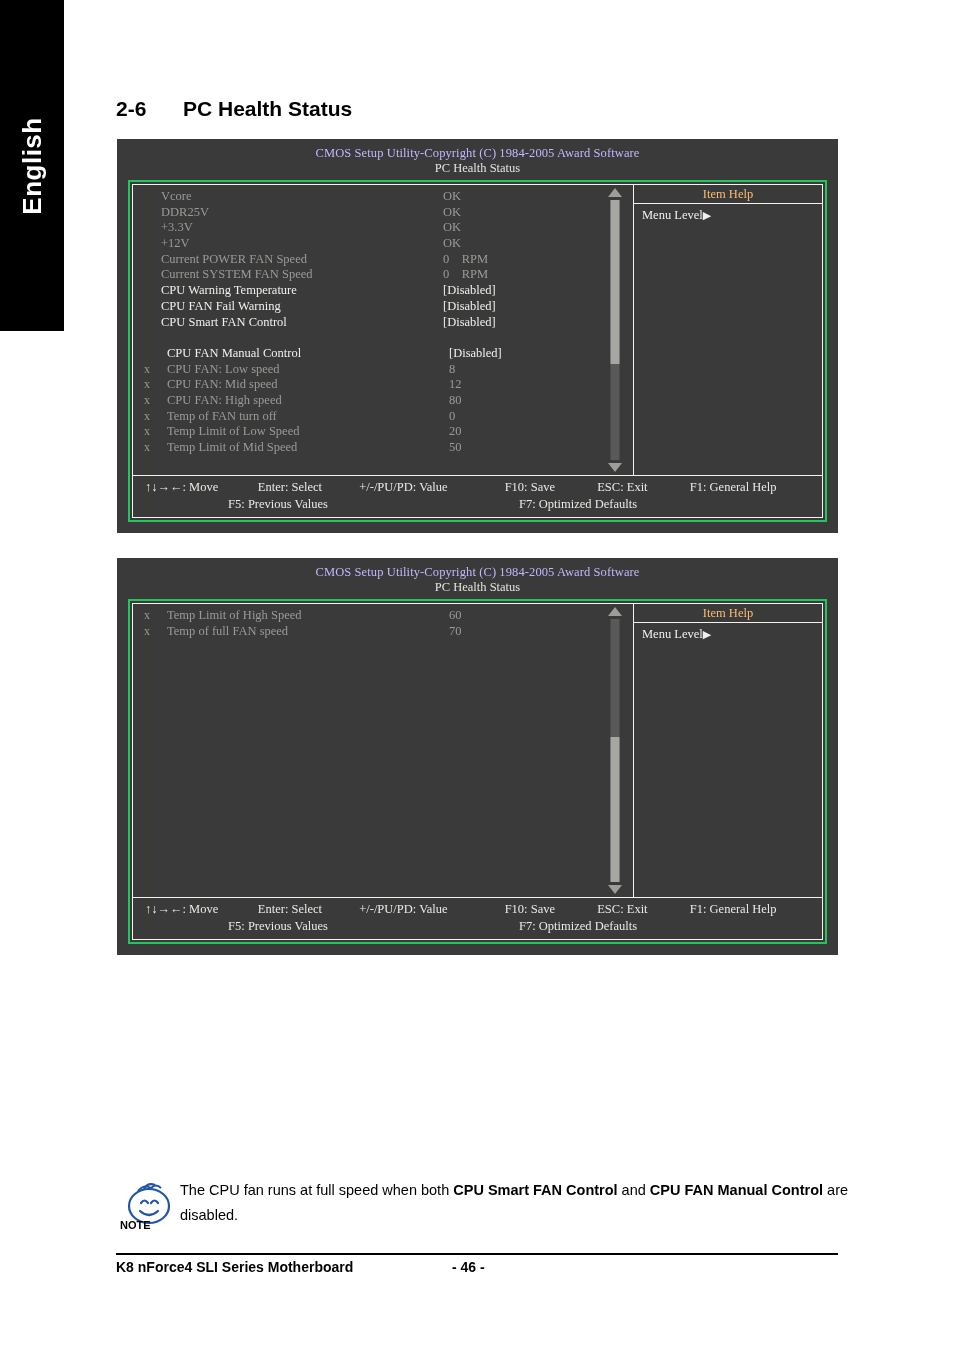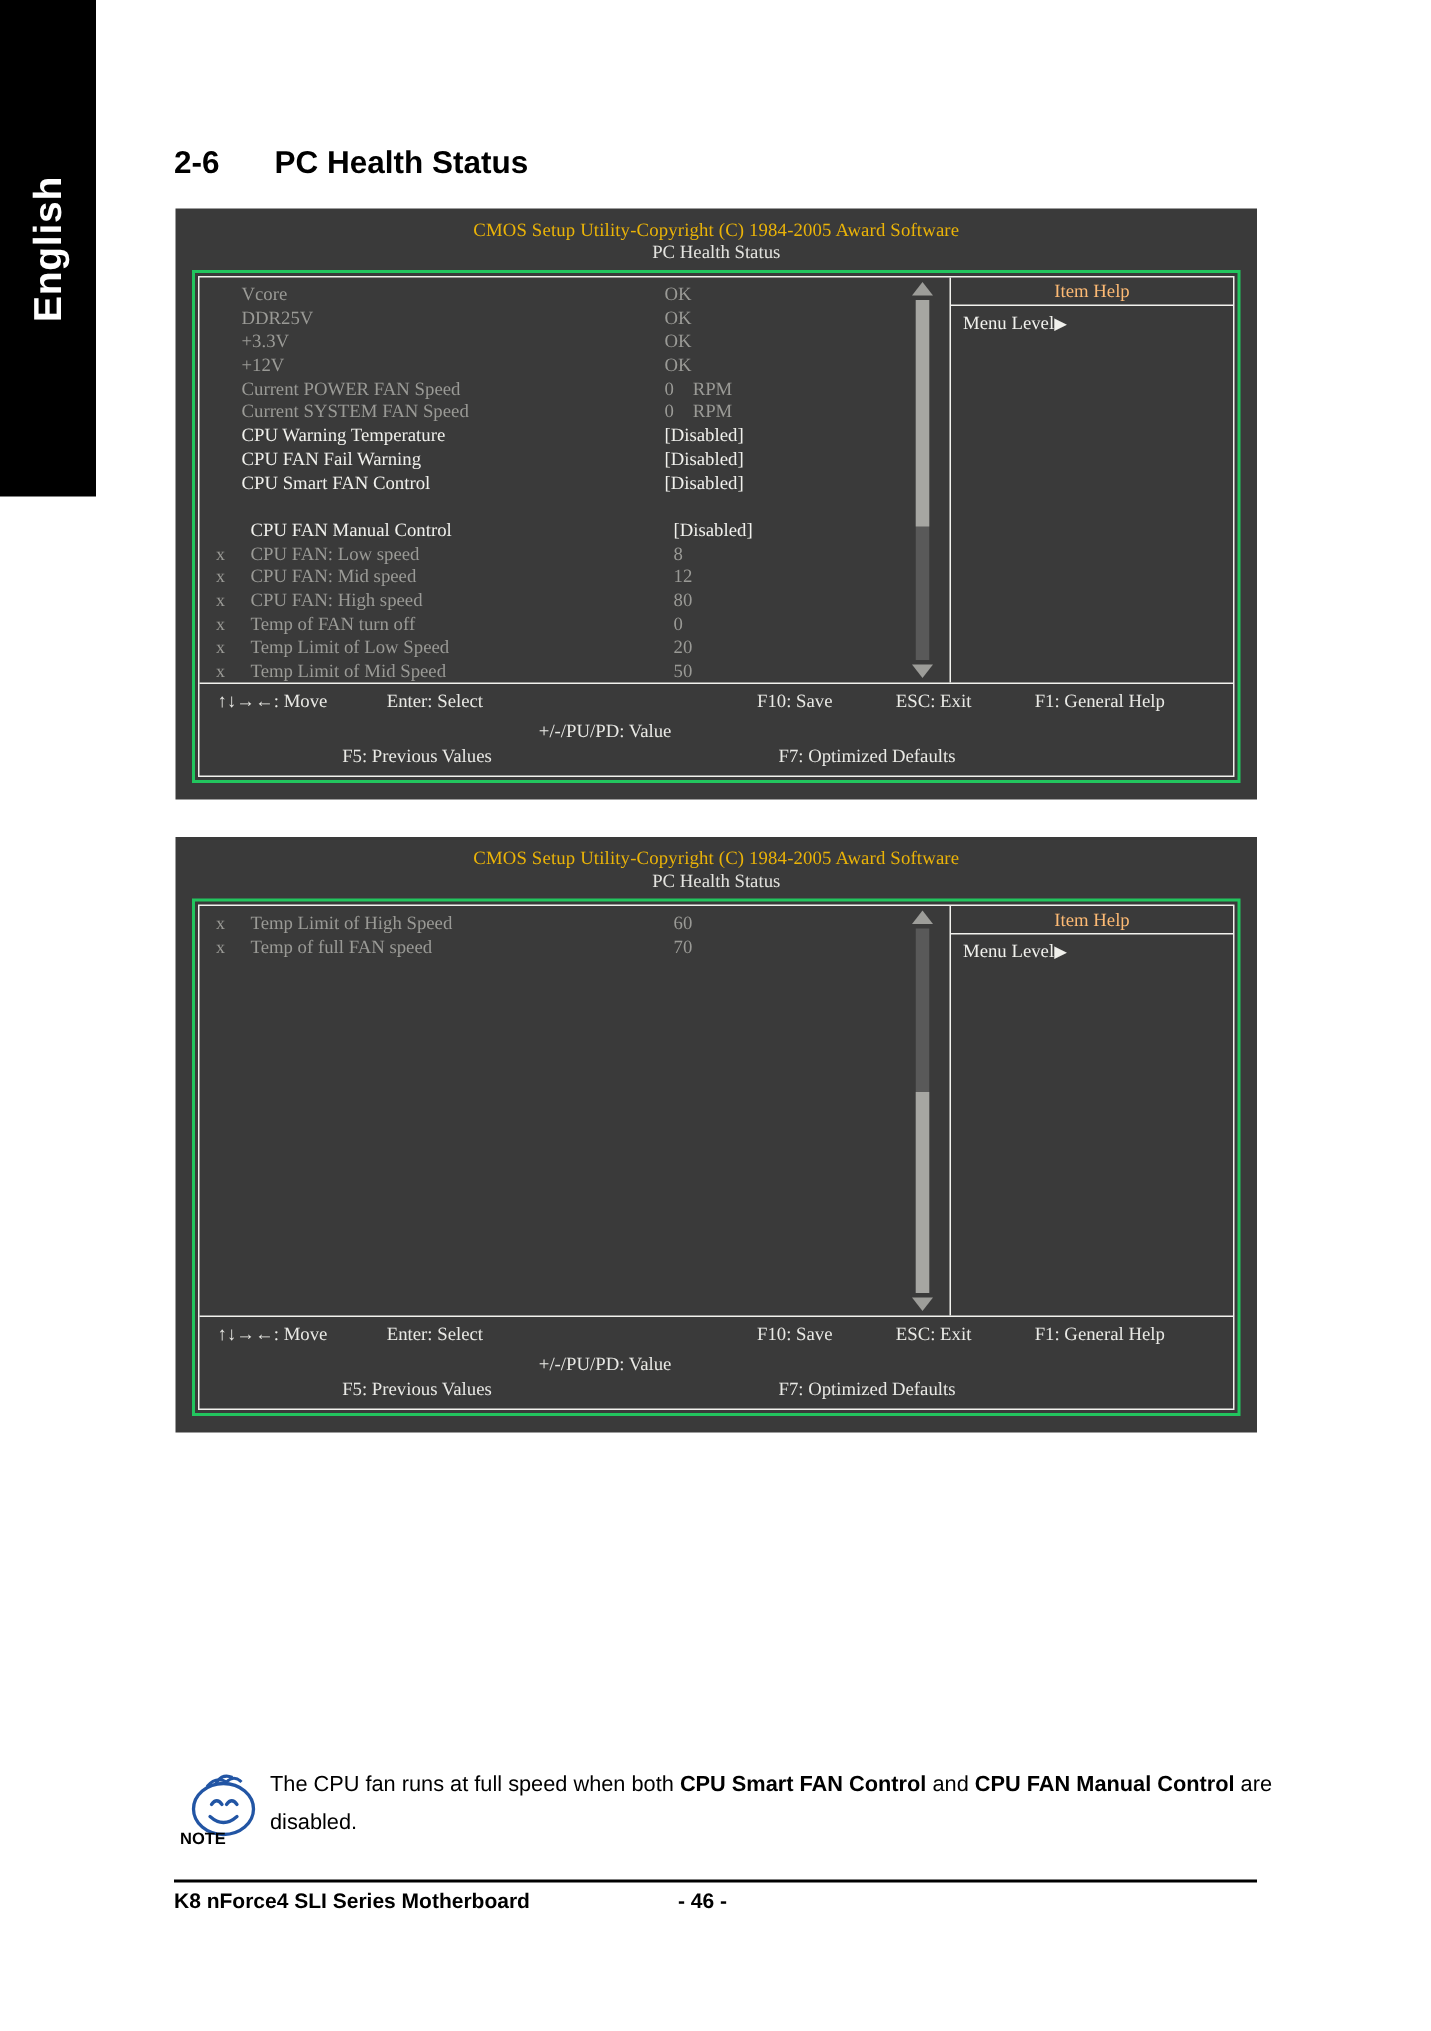--- a/index.html
+++ b/index.html
@@ -57,21 +57,21 @@
     background: #3a3a3a;
     box-sizing: border-box;
     font-family: "Liberation Serif", serif;
     color: #d8d8d4;
   }
   .bios-title {
     text-align: center;
     font-size: 12.5px;
     line-height: 15px;
     padding-top: 7px;
-    color: #eab308;
+    color: #c4b5fd;
     letter-spacing: 0.1px;
   }
   .bios-subtitle {
     text-align: center;
     font-size: 12.5px;
     line-height: 15px;
     color: #e3e3df;
   }
 
   
@@ -200,21 +200,21 @@
   .keyrow {
     display: flex;
     font-size: 12.5px;
     line-height: 17px;
     color: #e9e9e5;
     white-space: nowrap;
   }
   .keyrow span { display: block; }
   .k-move    { width: 128px; padding-left: 12px; }
   .k-enter   { width: 115px; }
-  .k-value   { width: 165px; margin-top: 20px; }
+  .k-value   { width: 165px; }
   .k-f10     { width: 105px; }
   .k-esc     { width: 105px; }
   .k-f1      { width: 150px; }
   .k-f5      { width: 290px; text-align: center; }
   .k-f7      { width: 310px; text-align: center; }
 
   
   .note-block {
     position: absolute;
     left: 118px;

